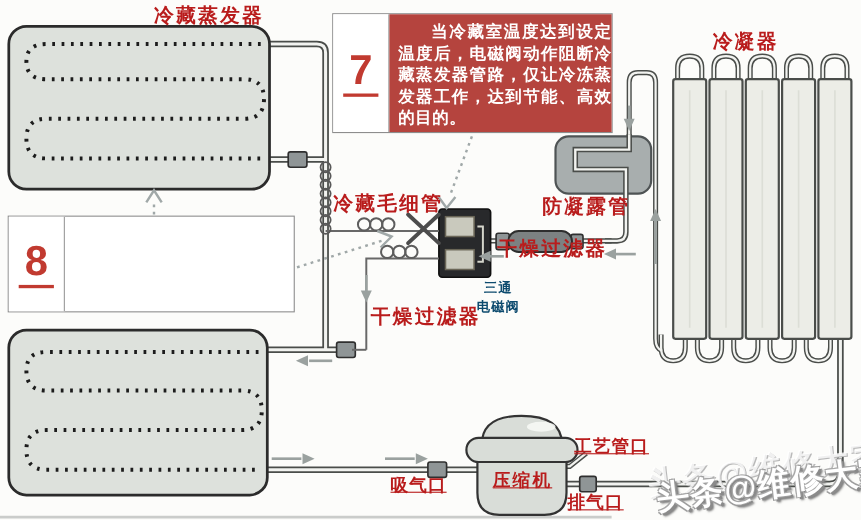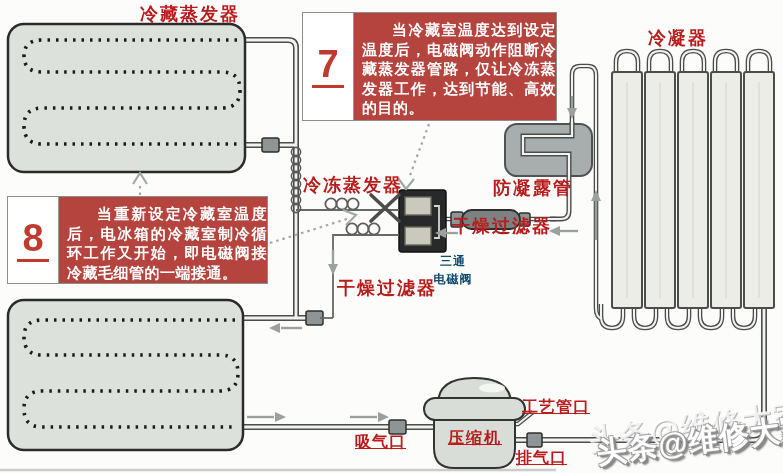--- a/index.html
+++ b/index.html
@@ -199,21 +199,21 @@
     <path d="M 398,178 L 406,189 L 414,179"></path>
     <path d="M 270,243 L 350,218" stroke-dasharray="2.5 4"></path>
     <path d="M 343,210 L 356,215 L 346,225"></path>
     <path d="M 140,195 V 183" stroke-dasharray="2.5 4"></path>
     <path d="M 133,184 L 140,173 L 147,184"></path>
   </g>
 </svg>
 
   <div class="lbl" style="left:140px;top:5px;">冷藏蒸发器</div>
   <div class="lbl" style="left:648px;top:29px;">冷凝器</div>
-  <div class="lbl" style="left:303px;top:176px;">冷冻蒸发器</div>
+  <div class="lbl" style="left:303px;top:176px;">冷藏毛细管</div>
   <div class="lbl" style="left:493px;top:179px;">防凝露管</div>
   <div class="lbl" style="left:452px;top:197px;margin-top:20px;">干燥过滤器</div>
   <div class="lbl" style="left:337px;top:279px;">干燥过滤器</div>
 
   <div class="valve-lbl">
     <div>三通</div>
     <div>电磁阀</div>
   </div>
 
   <div class="lbl small" style="left:448px;top:430px;letter-spacing:2px;">压缩机</div>
@@ -225,19 +225,18 @@
     <div class="num">
       <span>7</span>
     </div>
     <div class="txt">当冷藏室温度达到设定温度后，电磁阀动作阻断冷藏蒸发器管路，仅让冷冻蒸发器工作，达到节能、高效的目的。</div>
   </div>
 
   <div class="callout" id="callout8">
     <div class="num">
       <span>8</span>
     </div>
-    <div class="txt">当重新设定冷藏室温度后，电冰箱的冷藏室制冷循环工作又开始，即电磁阀接冷藏毛细管的一端接通。</div>
   </div>
 
   <div class="wm ghost">头条@维修大家</div>
   <div class="wm main">头条@维修大家</div>
 
 </div>
 
 </body></html>

